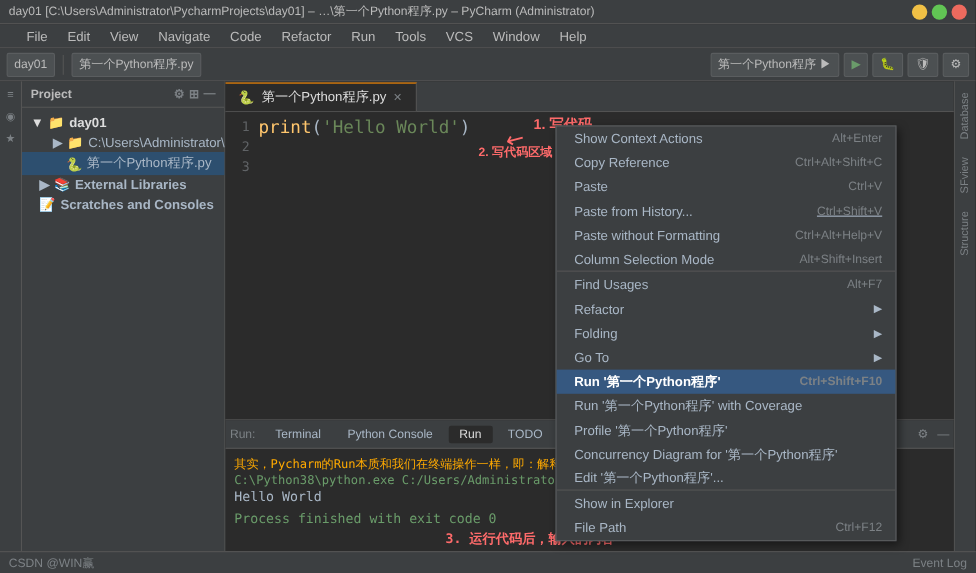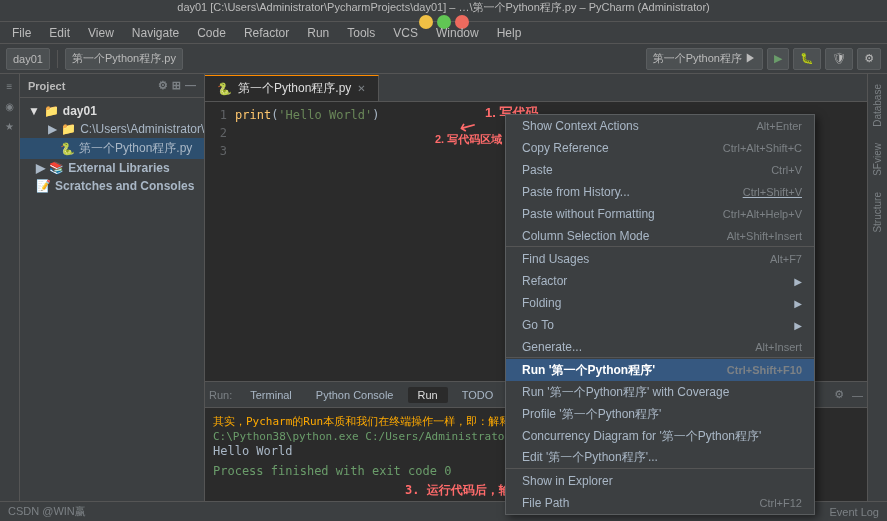--- a/index.html
+++ b/index.html
@@ -15,21 +15,20 @@
 
     
     .title-bar {
       height: 22px;
       background: #3c3f41;
       display: flex;
       align-items: center;
       justify-content: space-between;
       padding: 0 8px;
       border-bottom: 1px solid #555;
-      flex-direction: column;
     }
     .title-bar-text {
       font-size: 11px;
       color: #bbbbbb;
     }
     .title-bar-controls {
       display: flex;
       gap: 4px;
     }
     .title-btn {
@@ -42,21 +41,21 @@
     .title-btn.minimize { background: #f0c045; }
     .title-btn.maximize { background: #61c554; }
     .title-btn.close { background: #ed6a5e; }
 
     
     .menu-bar {
       height: 22px;
       background: #3c3f41;
       display: flex;
       align-items: center;
-      padding: 0 4px;
+      padding: 0 16px;
       border-bottom: 1px solid #555;
       gap: 2px;
     }
     .menu-item {
       padding: 2px 8px;
       font-size: 12px;
       color: #bbbbbb;
       cursor: pointer;
       border-radius: 2px;
     }
@@ -232,21 +231,21 @@
     .line-number {
       width: 30px;
       text-align: right;
       padding-right: 8px;
       color: #606366;
       font-size: 12px;
       font-family: monospace;
       user-select: none;
     }
     .line-content {
-      font-size: 12px;
+      font-size: 16px;
       font-family: 'Consolas', monospace;
       color: #a9b7c6;
     }
     .code-string { color: #6a8759; }
     .code-function { color: #ffc66d; }
 
     
     .annotation {
       position: absolute;
       color: #ff6b6b;
@@ -562,26 +561,20 @@
             <span style="display: flex; gap: 6px; align-items: center;">
               <span class="arrow">▶</span>
             </span>
           </div>
           <div class="ctx-item">
             <span>Go To</span>
             <span style="display: flex; gap: 6px; align-items: center;">
               <span class="arrow">▶</span>
             </span>
           </div>
-          <div class="ctx-item separator-after">
-            <span>Generate...</span>
-            <span style="display: flex; gap: 6px; align-items: center;">
-              <span class="shortcut">Alt+Insert</span>
-            </span>
-          </div>
           <div class="ctx-item highlighted">
             <span>Run '第一个Python程序'</span>
             <span style="display: flex; gap: 6px; align-items: center;">
               <span class="shortcut">Ctrl+Shift+F10</span>
             </span>
           </div>
           <div class="ctx-item">
             <span>Run '第一个Python程序' with Coverage</span>
             <span style="display: flex; gap: 6px; align-items: center;"></span>
           </div>

